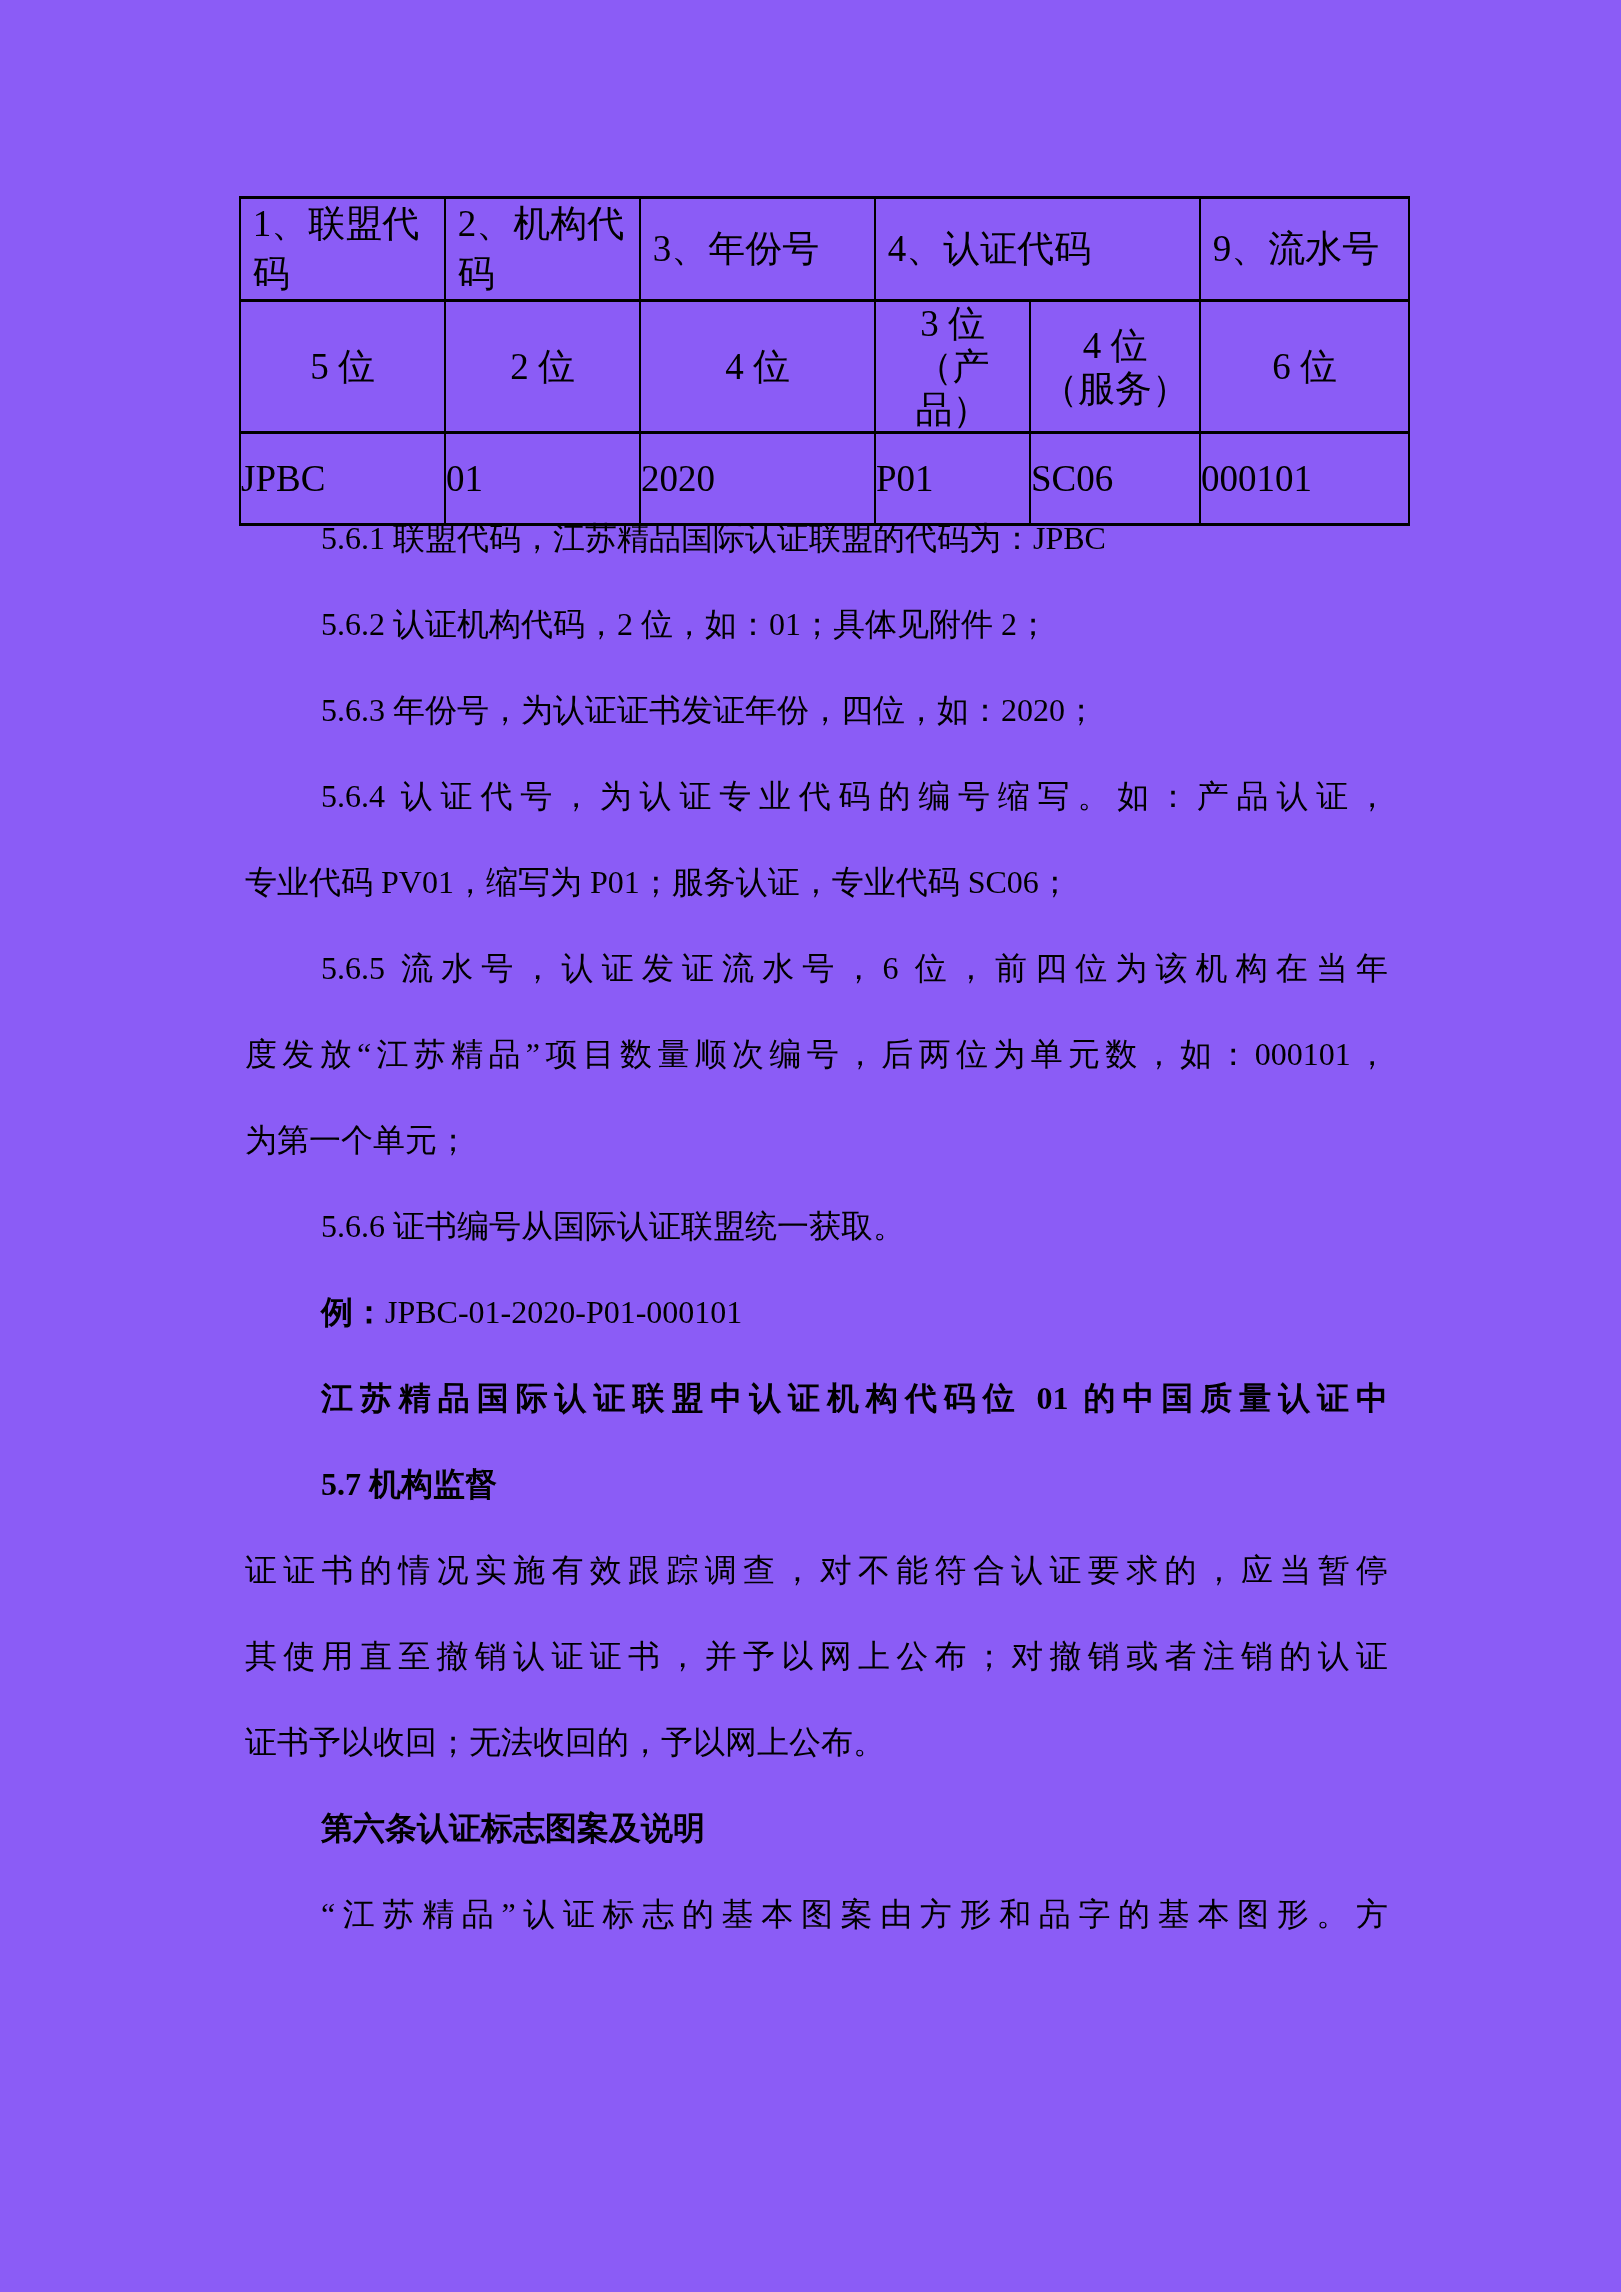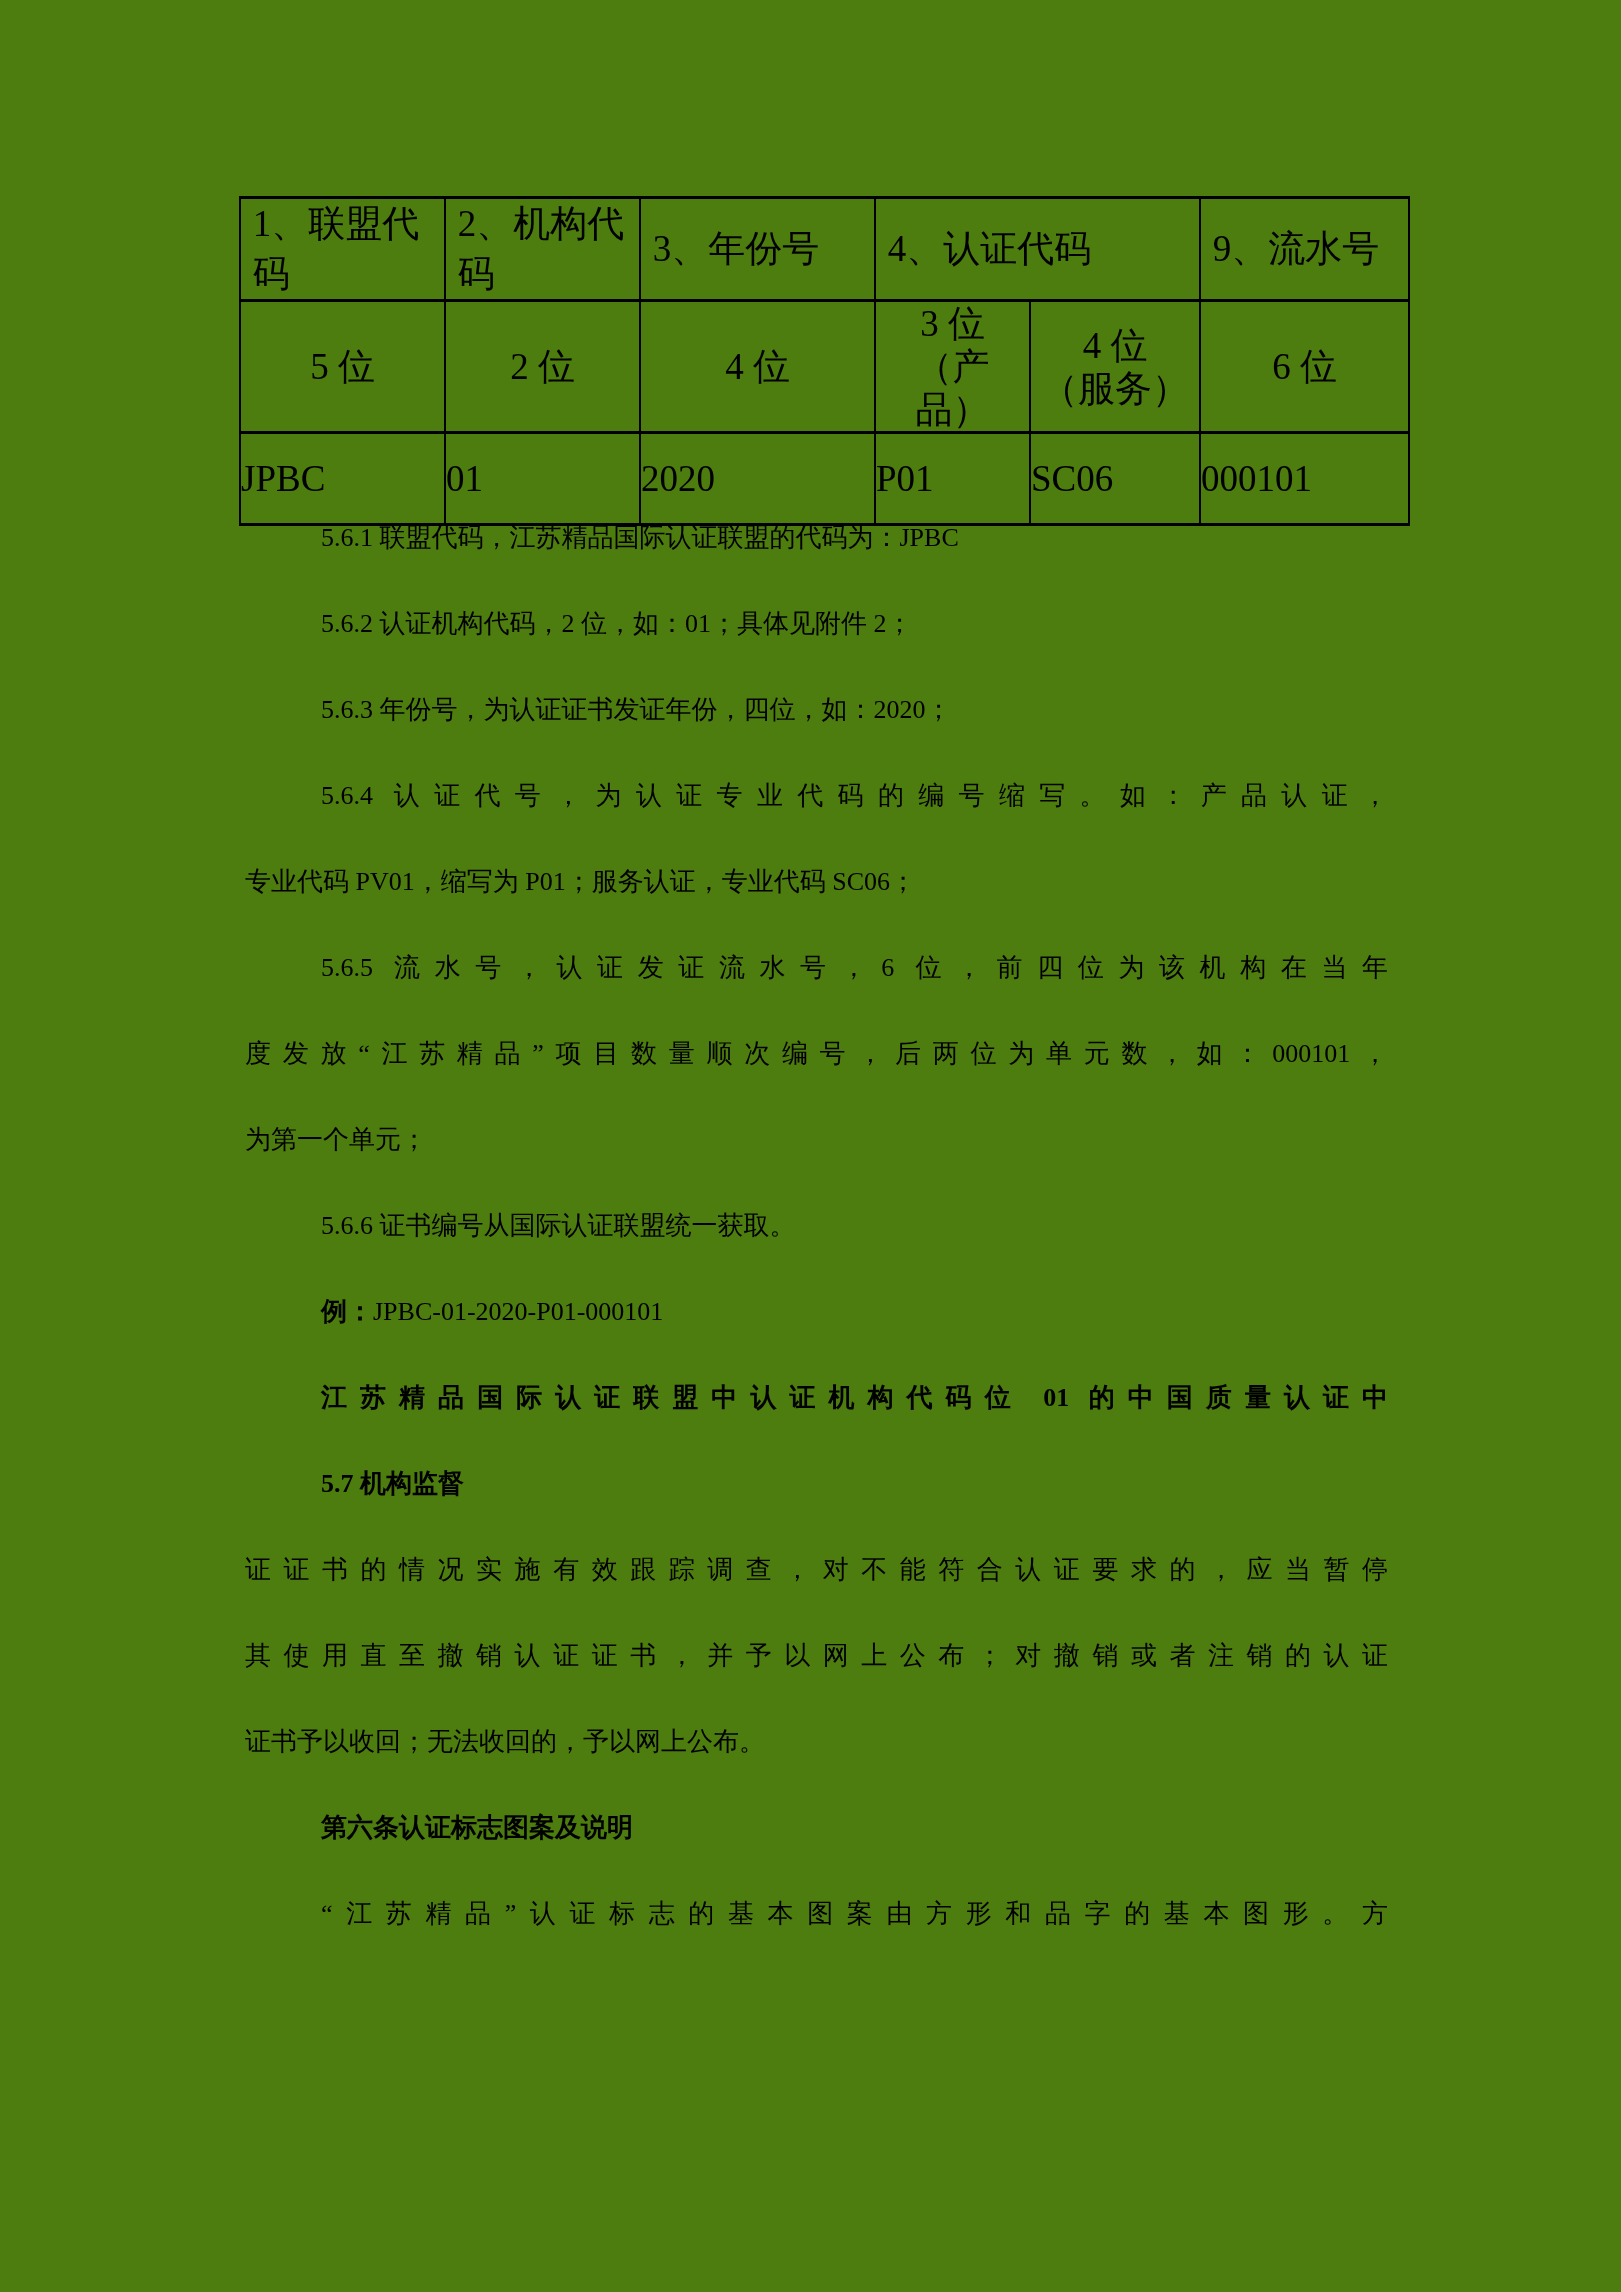--- a/index.html
+++ b/index.html
@@ -1,21 +1,21 @@
 <!DOCTYPE html>
 <html><head>
 <meta charset="utf-8">
 <style>
   html, body { margin: 0; padding: 0; background: #e8e8e8; }
   .page {
     position: relative;
     width: 1621px;
     height: 2293px;
     margin: 0 auto;
-    background: #4d7c0f;
+    background: #8b5cf6;
     color: #000000;
     font-family: "Liberation Serif", "DejaVu Serif", serif;
     overflow: hidden;
   }
 
   
   table.codes {
     position: absolute;
     left: 239px;
     top: 196px;
@@ -39,21 +39,21 @@
   tr.hdr td   { text-align: left; vertical-align: middle; padding-left: 11.8px; }
   tr.digits td{ text-align: center; vertical-align: middle; line-height: 43px; white-space: pre-line; }
   tr.values td{ text-align: left; vertical-align: middle; }
 
   
   .bodytext {
     position: absolute;
     left: 245px;
     top: 495px;
     width: 1143px;
-    font-size: 26px;
+    font-size: 32px;
   }
   .line {
     height: 86px;
     line-height: 86px;
     white-space: nowrap;
   }
   .line.j {
     white-space: normal;
     text-align: justify;
     text-align-last: justify;

